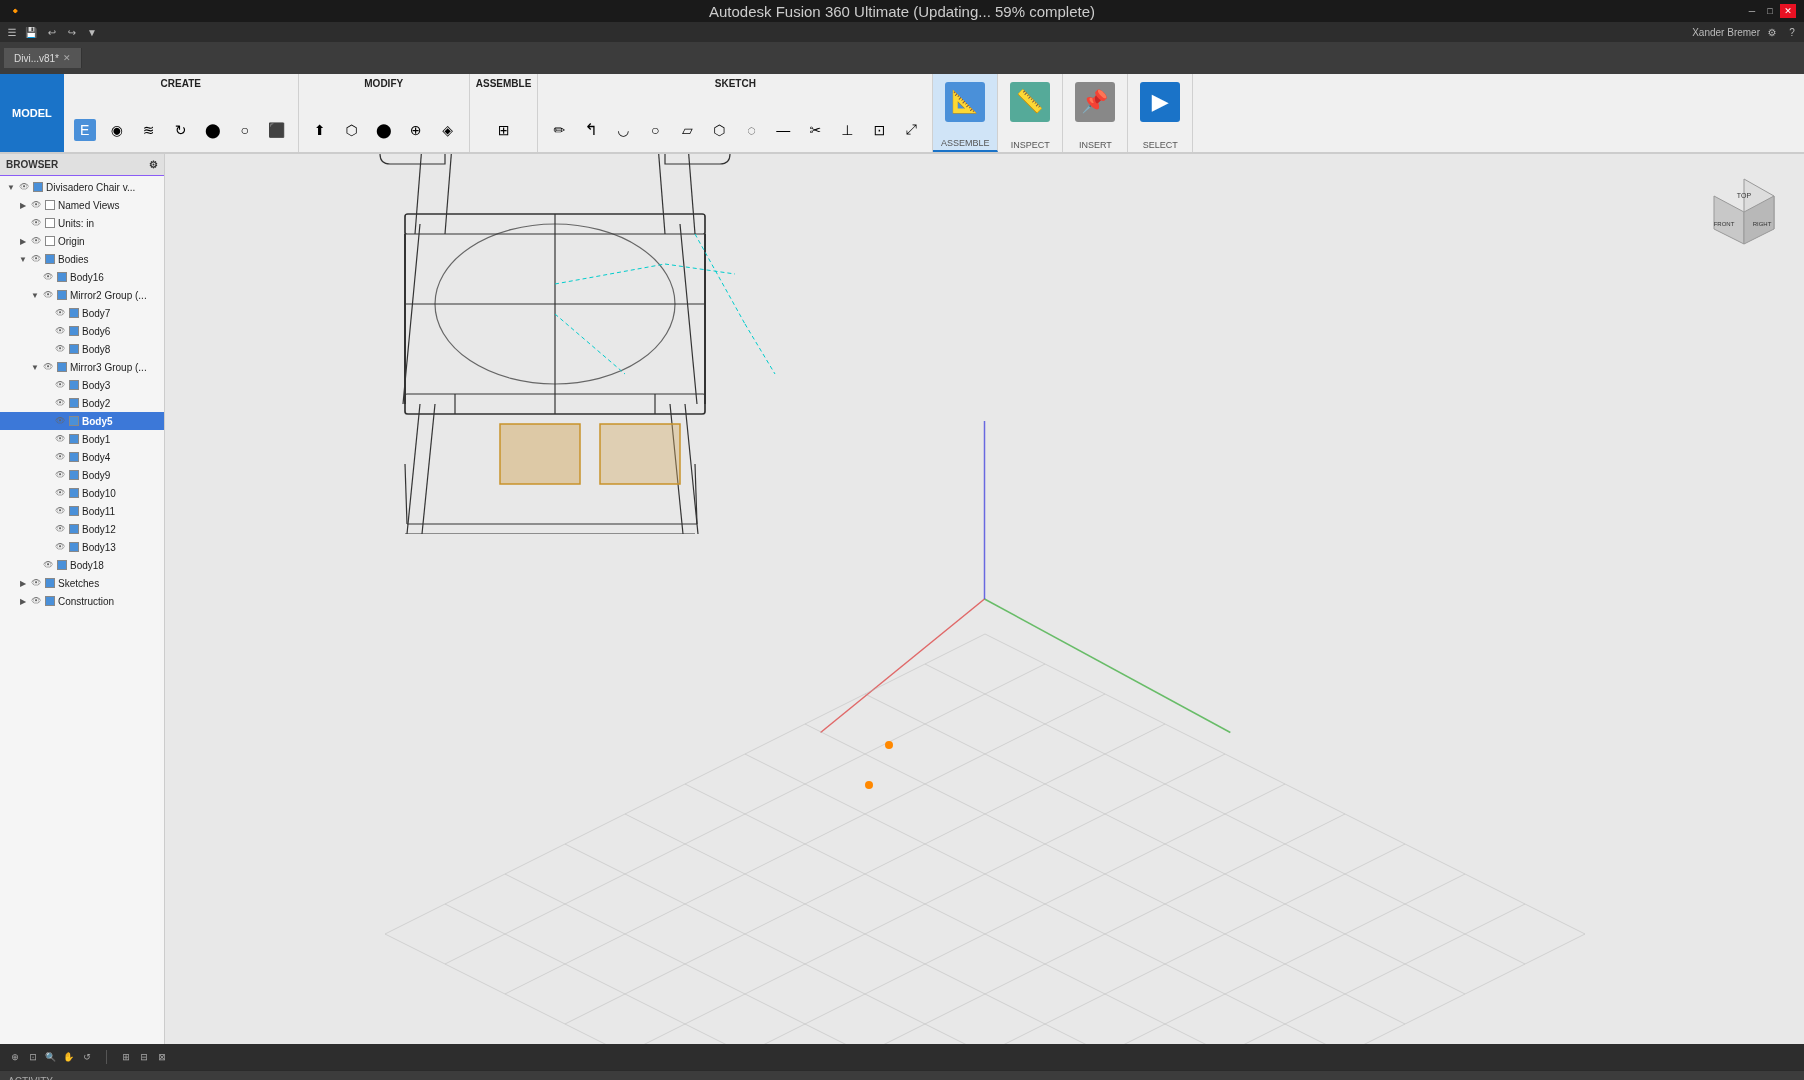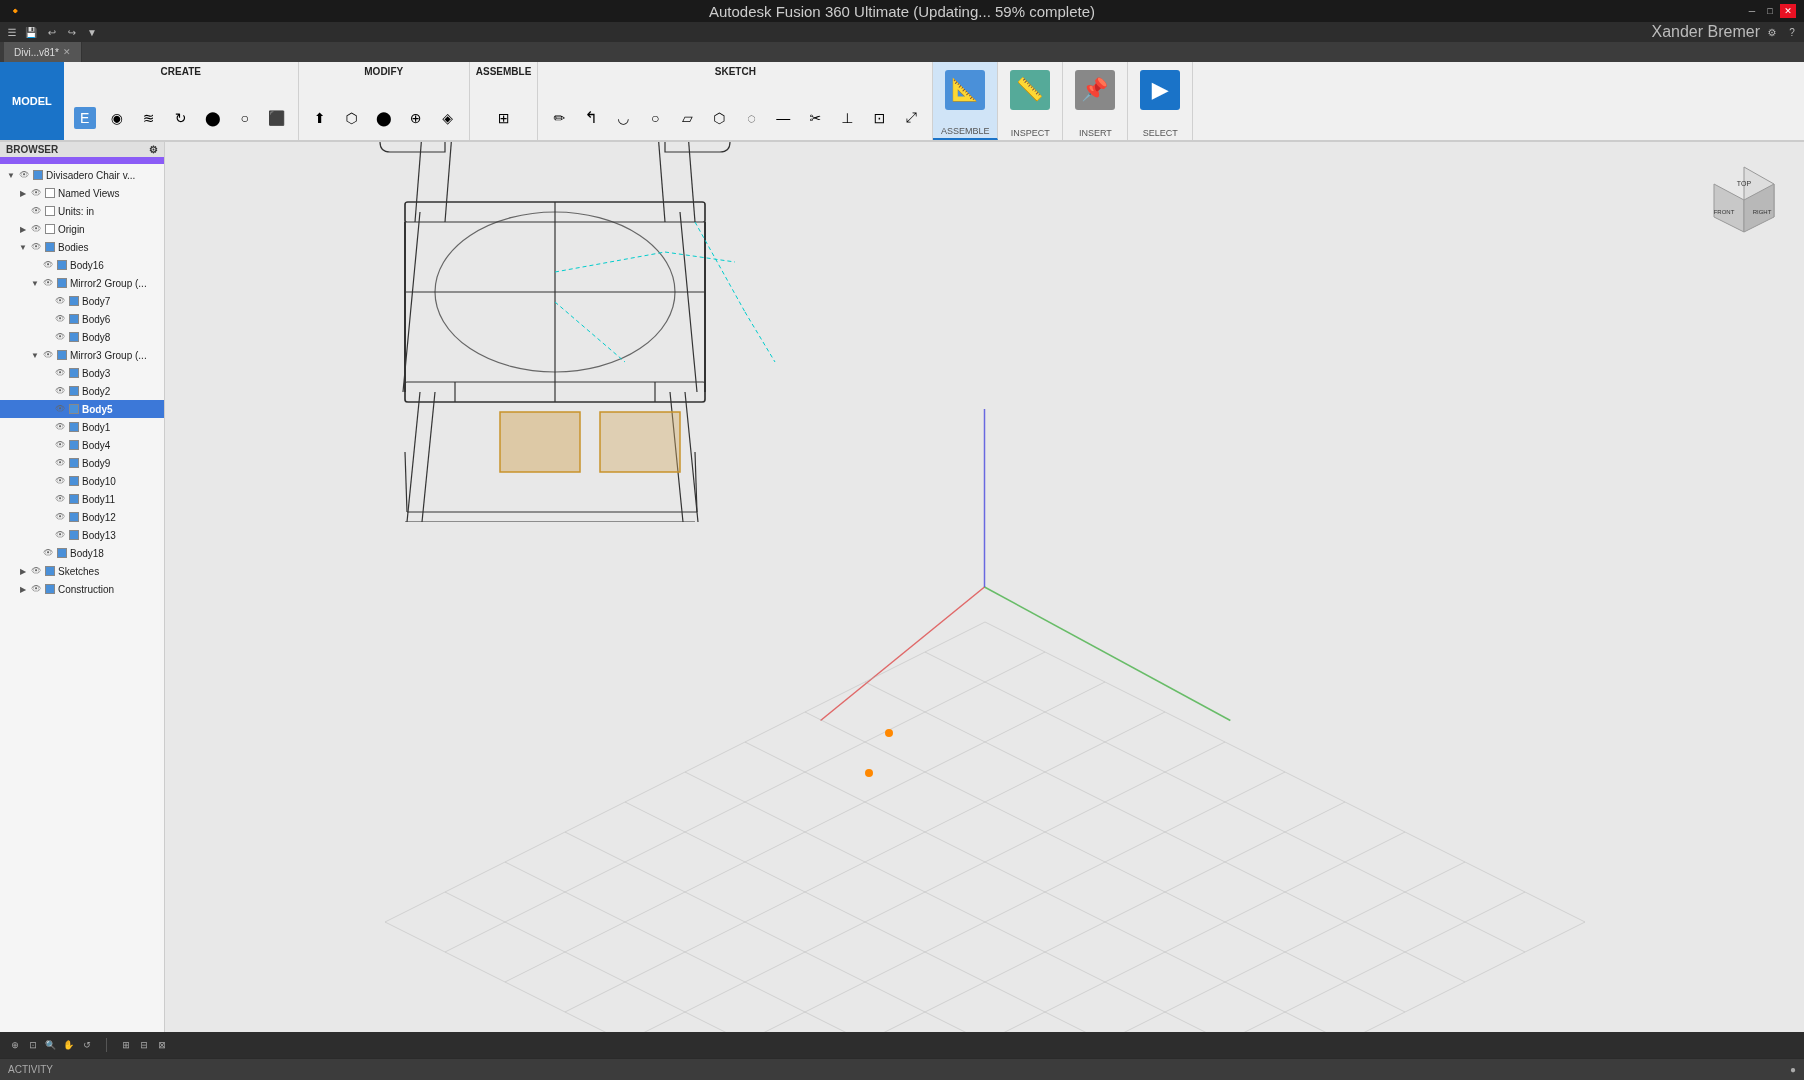--- a/index.html
+++ b/index.html
@@ -64,21 +64,21 @@
       height: 16px;
       display: flex;
       align-items: center;
       justify-content: center;
       cursor: pointer;
       color: #bbb;
     }
 
     
     #tabs-bar {
-      height: 20px;
+      height: 32px;
       background: #3c3c3c;
       display: flex;
       align-items: center;
       padding: 0 4px;
     }
     .tab {
       height: 20px;
       padding: 0 10px;
       background: #555;
       color: #ddd;
@@ -189,21 +189,21 @@
     }
     #browser-header {
       height: 22px;
       background: #e0e0e0;
       display: flex;
       align-items: center;
       padding: 0 6px;
       font-size: 10px;
       font-weight: bold;
       color: #333;
-      border-bottom: 7px solid #8b5cf6;
+      border-bottom: 1px solid #8b5cf6;
       gap: 4px;
     }
     #browser-content {
       overflow-y: auto;
       flex: 1;
       padding: 2px 0;
     }
     .tree-item {
       display: flex;
       align-items: center;
@@ -320,21 +320,21 @@
     <div class="win-btn close">✕</div>
   </div>
 </div>
 
 <div id="quick-toolbar">
   <span class="qt-icon">☰</span>
   <span class="qt-icon">💾</span>
   <span class="qt-icon">↩</span>
   <span class="qt-icon">↪</span>
   <span class="qt-icon">▼</span>
-  <span style="margin-left:auto; color:#bbb; font-size:16px;">Xander Bremer</span>
+  <span style="margin-left:auto; color:#bbb; font-size:10px;">Xander Bremer</span>
   <span class="qt-icon">⚙</span>
   <span class="qt-icon">?</span>
 </div>
 
 <div id="tabs-bar">
   <div class="tab">
     <span>Divi...v81*</span>
     <span style="font-size:9px;color:#aaa;">✕</span>
   </div>
 </div>

